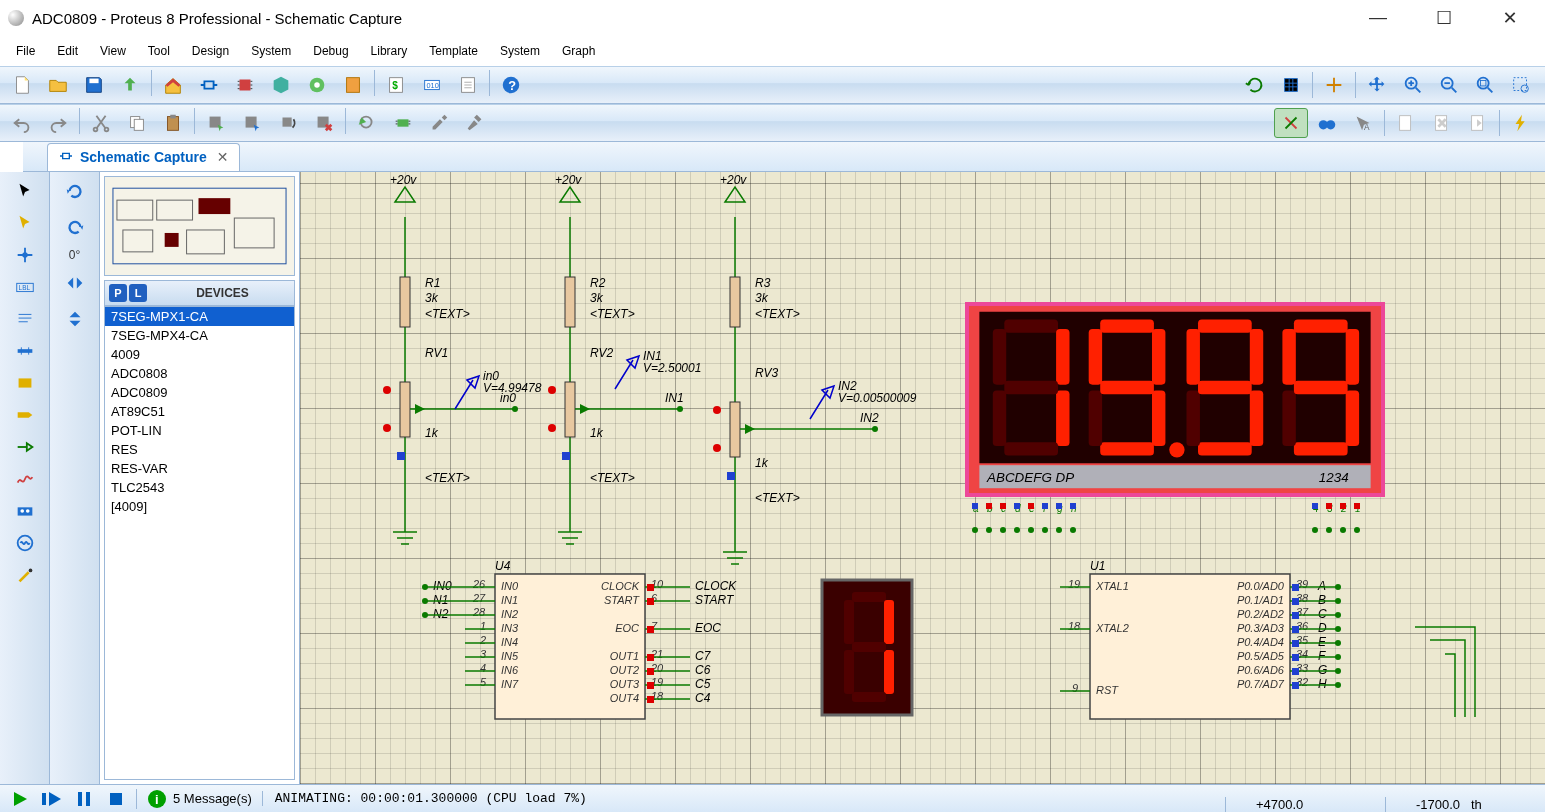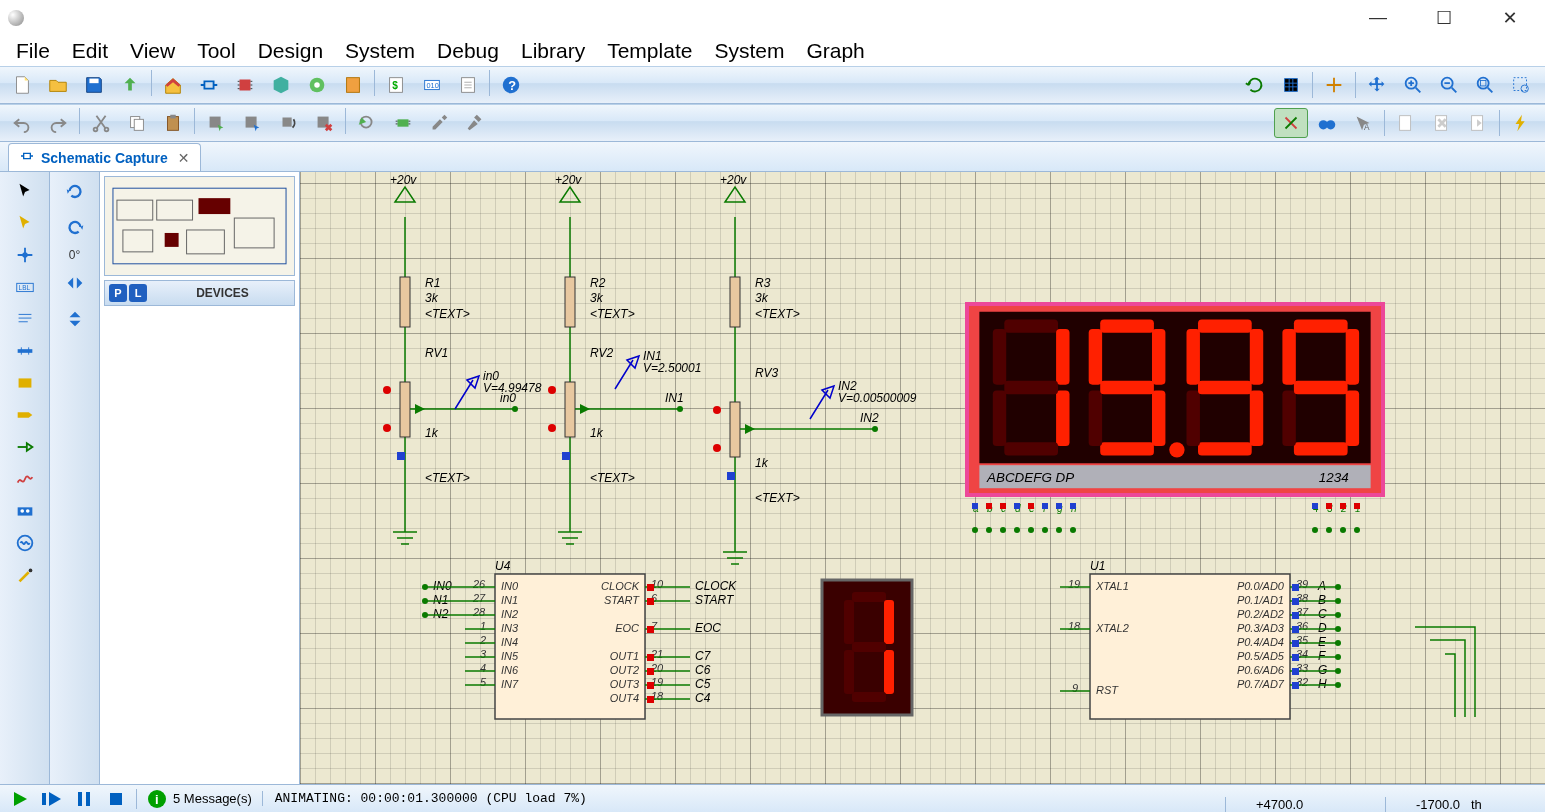--- a/index.html
+++ b/index.html
@@ -7,33 +7,33 @@
 
 
 .titlebar { height: 36px; display: flex; align-items: center; padding: 0 8px; background: #fff; }
 .titlebar .appicon { width: 16px; height: 16px; border-radius: 50%; background: radial-gradient(circle at 30% 30%, #fff, #888); margin-right: 8px; }
 .titlebar .title { font-size: 15px; color: #000; }
 .titlebar .winbtns { margin-left: auto; display: flex; gap: 36px; padding-right: 12px; }
 .titlebar .winbtns div { width: 30px; text-align: center; font-size: 18px; color: #333; cursor: default; }
 
 
 .menubar { height: 30px; display: flex; align-items: center; padding: 0 6px; gap: 2px; background: #fff; }
-.menubar .mi { padding: 4px 10px; font-size: 21px; color: #000; cursor: default; }
+.menubar .mi { padding: 4px 10px; font-size: 12px; color: #000; cursor: default; }
 
 
 .toolstrip { background: linear-gradient(#f0f6fc,#d8e8f8 45%,#c8dcf0 46%,#e8f0fa); border-top: 1px solid #b8d0e8; border-bottom: 1px solid #9cb8d8; display: flex; align-items: center; padding: 2px 4px; position: relative; }
 .toolrow { display: flex; }
 .toolrow.left { flex: 1; }
 .tbtn { width: 34px; height: 30px; display: flex; align-items: center; justify-content: center; border-radius: 3px; margin: 0 1px; cursor: default; }
 .tbtn svg { width: 22px; height: 22px; }
 .tsep { width: 1px; height: 26px; background: #9cb8d8; margin: 0 3px; }
 .rightcluster { position: absolute; right: 6px; display: flex; align-items: center; }
 
 
-.tabbar { height: 30px; background: linear-gradient(#f0f6fc,#d8e8f8); border-bottom: 1px solid #9cb8d8; display: flex; align-items: flex-end; padding-left: 8px; }
+.tabbar { height: 30px; background: linear-gradient(#f0f6fc,#d8e8f8); border-bottom: 1px solid #9cb8d8; display: flex; align-items: center; padding-left: 24px; margin-left: 23px; }
 .tab { background: #fff; border: 1px solid #9cb8d8; border-bottom: none; border-radius: 4px 4px 0 0; padding: 4px 10px; display: flex; align-items: center; gap: 6px; font-size: 14px; color: #0060c0; }
 .tab .tabicon svg { width: 16px; height: 16px; }
 .tab .close { color: #666; font-size: 14px; margin-left: 4px; }
 
 
 .main { display: flex; height: calc(812px - 36px - 30px - 38px - 38px - 30px - 28px); }
 .sidebar { width: 50px; background: linear-gradient(90deg,#e8f0fa,#d0e0f0); border-right: 1px solid #9cb8d8; display: flex; flex-direction: column; align-items: center; padding: 4px 0; gap: 2px; }
 .sidebtn { width: 34px; height: 30px; display: flex; align-items: center; justify-content: center; border-radius: 3px; cursor: default; }
 .sidebtn svg { width: 22px; height: 22px; }
 
@@ -78,20 +78,21 @@
 .playctrl div { width: 28px; height: 22px; display: flex; align-items: center; justify-content: center; cursor: default; }
 .statusbar .msg { display: flex; align-items: center; gap: 6px; padding: 0 10px; border-left: 1px solid #9cb8d8; }
 .statusbar .anim { flex: 1; padding: 0 12px; border-left: 1px solid #9cb8d8; color: #000; font-family: Liberation Mono, monospace; }
 .statusbar .coord { padding: 0 30px; border-left: 1px solid #9cb8d8; color: #000; min-width: 160px; margin-top: 12px; }
 </style>
 </head>
 <body>
 
 <div class="titlebar">
   <div class="appicon"></div>
+  <div class="title">ADC0809 - Proteus 8 Professional - Schematic Capture</div>
   <div class="winbtns">
     <div>—</div>
     <div>☐</div>
     <div>✕</div>
   </div>
 </div>
 
 <div class="menubar">
   <div class="mi">File</div>
   <div class="mi">Edit</div>
@@ -495,20 +496,33 @@
         <rect x="82" y="52" width="38" height="24" fill="none" stroke="#666"></rect>
         <rect x="130" y="40" width="40" height="30" fill="none" stroke="#666"></rect>
       </svg>
     </div>
     <div class="devheader">
       <div class="pl">
         <div>P</div>
         <div>L</div>
       </div>
       <div class="lbl">DEVICES</div>
+    </div>
+    <div class="devlist">
+      <div class="item sel">7SEG-MPX1-CA</div>
+      <div class="item">7SEG-MPX4-CA</div>
+      <div class="item">4009</div>
+      <div class="item">ADC0808</div>
+      <div class="item">ADC0809</div>
+      <div class="item">AT89C51</div>
+      <div class="item">POT-LIN</div>
+      <div class="item">RES</div>
+      <div class="item">RES-VAR</div>
+      <div class="item">TLC2543</div>
+      <div class="item">[4009]</div>
     </div>
   </div>
 
   <div class="canvas">
     <div class="grid"></div>
     <svg width="100%" height="100%" style="position:absolute;inset:0">
 
       <g transform="translate(105,0)">
         <path class="wire" d="M0 45 V360"></path>
         <path class="wire" d="M-10 30 L0 15 L10 30 Z" fill="#0a7a00"></path>

